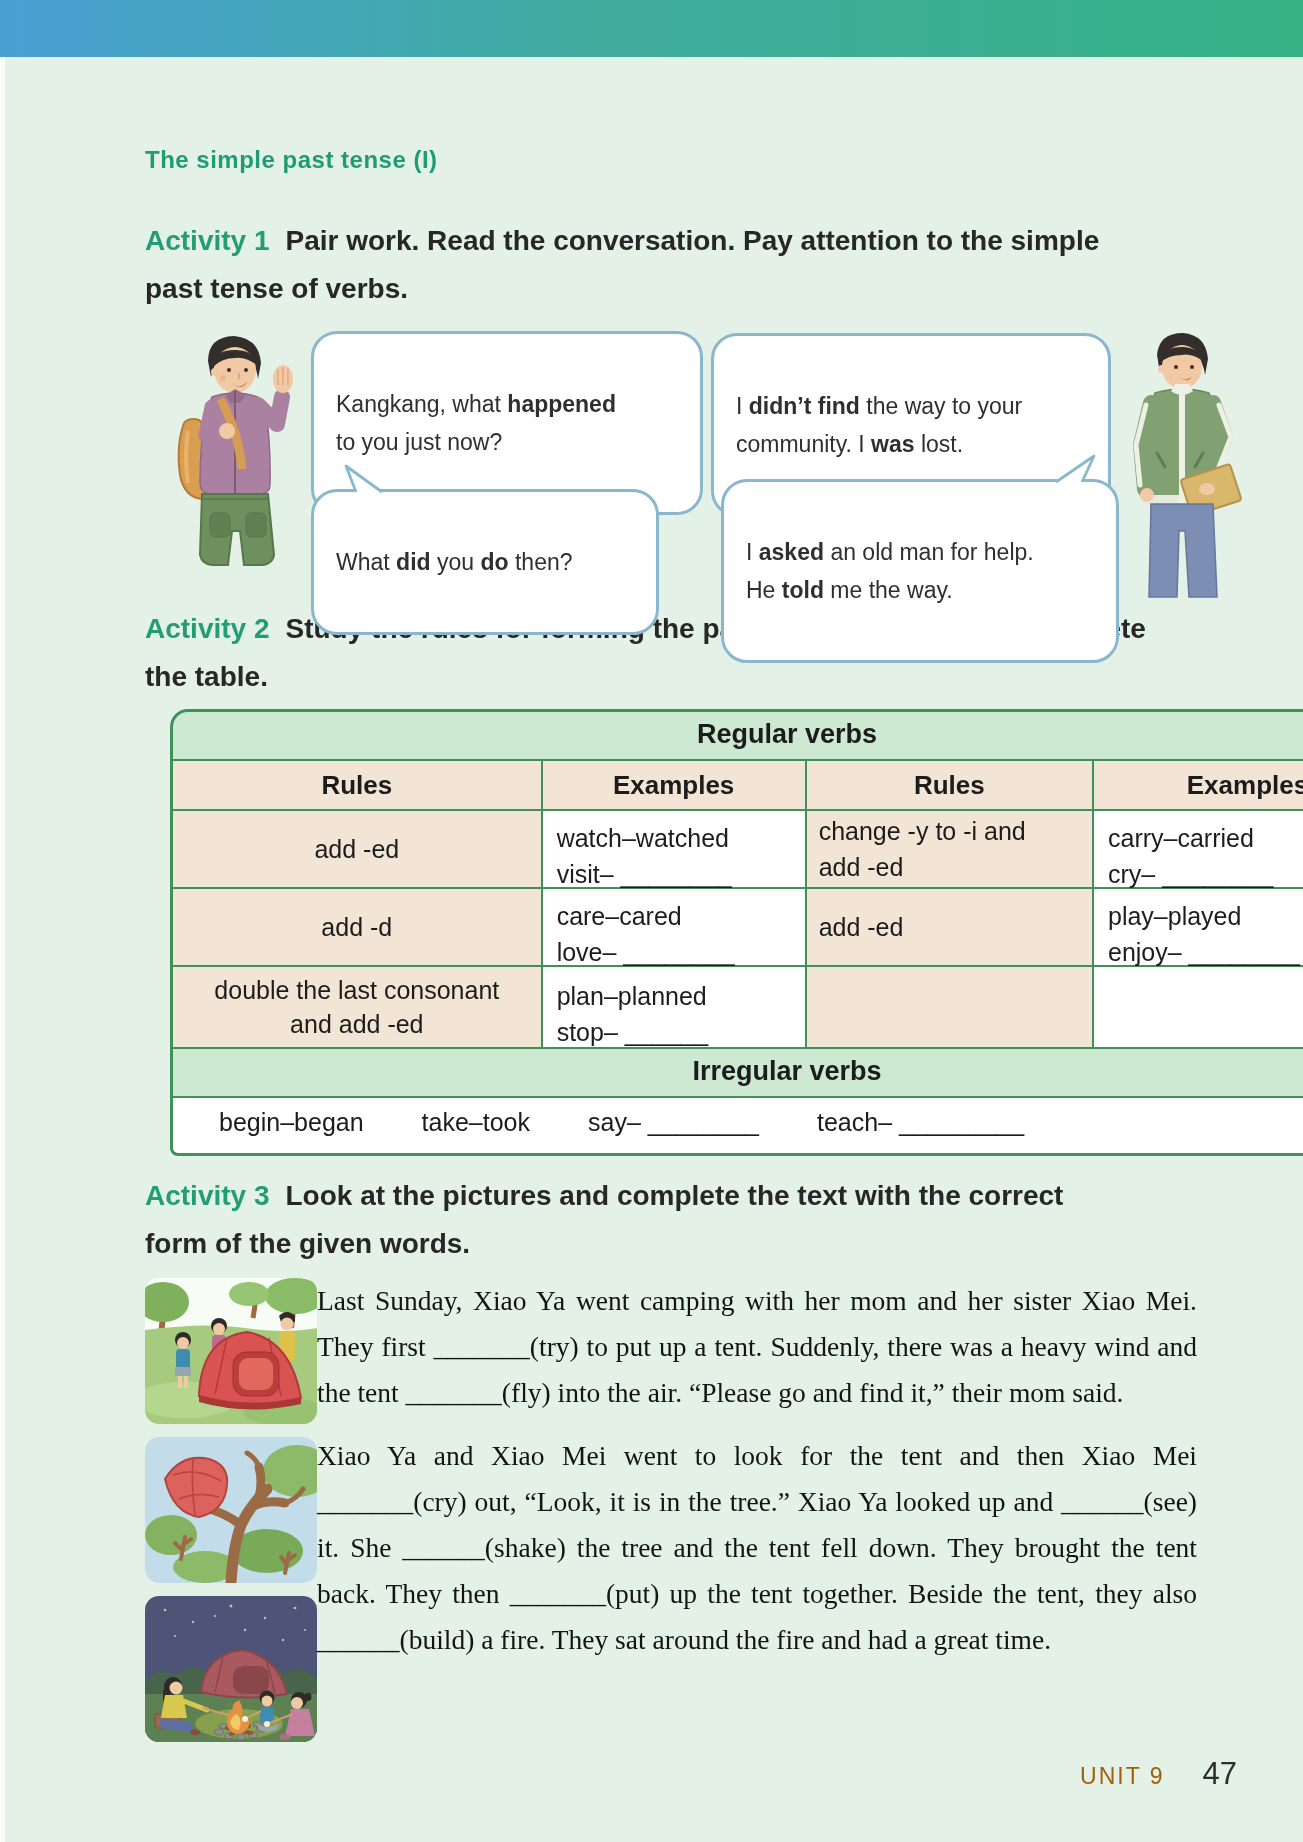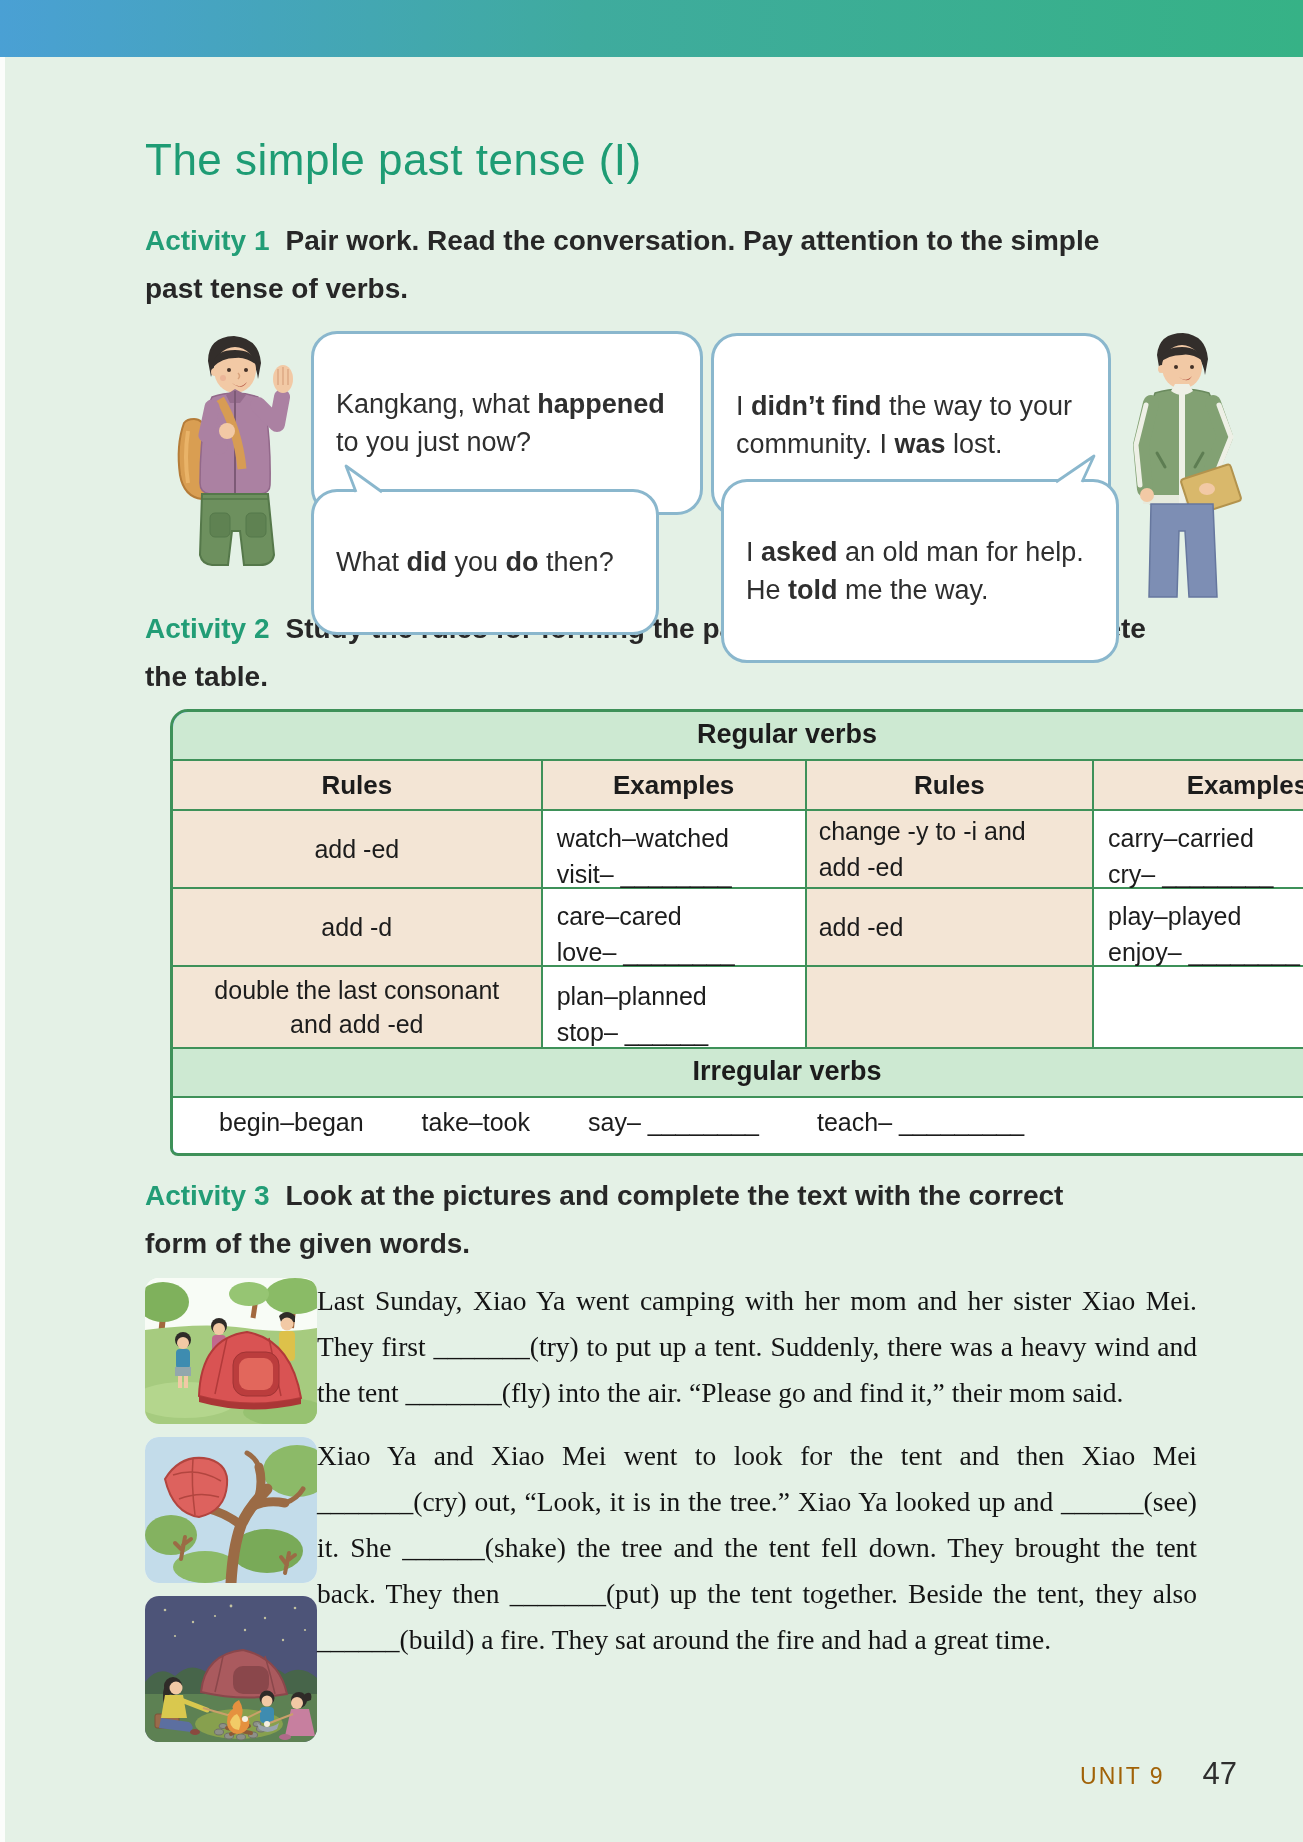--- a/index.html
+++ b/index.html
@@ -7,35 +7,35 @@
   .page {
     position: relative; width: 1303px; height: 1842px;
     background: #e4f1e6; overflow: hidden;
     font-family: "Liberation Sans", sans-serif;
   }
   .topbar { position:absolute; top:0; left:0; width:100%; height:57px;
     background: linear-gradient(90deg,#4aa0d4 0%, #3fab9e 45%, #36b286 100%); }
   .left-strip { position:absolute; left:0; top:57px; bottom:0; width:5px; background:#fbfdfb; }
   .content { position:absolute; top:57px; left:145px; width:1095px; }
 
-  h1.title { margin:82px 0 0 0; font-size:44px; line-height:42px; font-weight:normal;
+  h1.title { margin:82px 0 0 0; font-size:24px; line-height:42px; font-weight:bold;
     color:#1e9c74; letter-spacing:.5px; }
 
   h3.activity { margin:36px 0 0 0; font-size:28px; line-height:48px; font-weight:bold;
     color:#272727; white-space:pre-line; }
   h3.mt2 { margin-top:10px; }
   h3.mt3 { margin-top:16px; }
   .alabel { color:#229d76; padding-right:16px; }
 
   
   .conversation { position:relative; height:270px; margin-top:12px; }
   .boy-left  { position:absolute; left:5px;  top:2px; }
   .boy-right { position:absolute; left:946px; top:0px; }
   .bubble { position:absolute; background:#fff; border:3px solid #8ab7cd; border-radius:26px;
-    font-size:27px; line-height:38px; color:#2f2f2f; padding:13px 22px; white-space:pre-line; }
+    font-size:23px; line-height:38px; color:#2f2f2f; padding:13px 22px; white-space:pre-line; }
   .bubble b { font-weight:bold; }
   .b1 { left:166px; top:6px;   width:392px; }
   .b2 { left:166px; top:164px; width:348px; }
   .b3 { left:566px; top:8px;   width:400px; }
   .b4 { left:576px; top:154px; width:398px; }
   .tail { position:absolute; }
   .t1 { left:16px;  bottom:-28px; }
   .t2 { left:26px;  top:-28px; }
   .t3 { right:14px; bottom:-28px; }
   .t4 { right:18px; top:-28px; }

